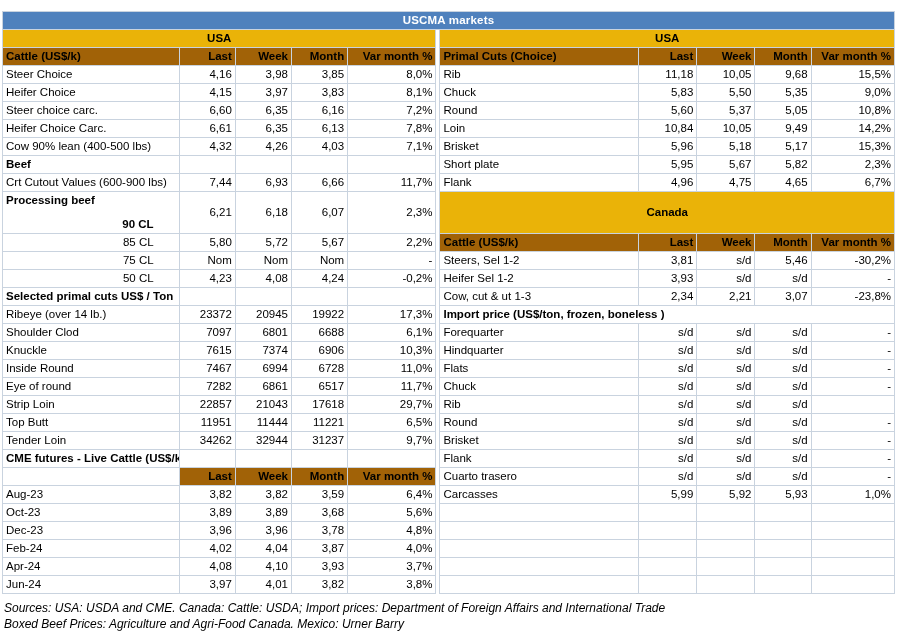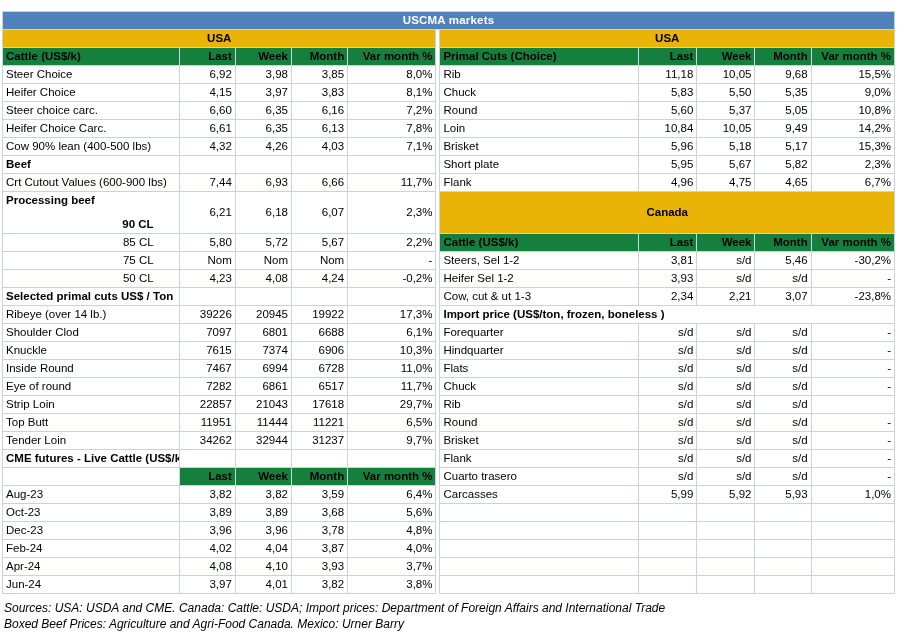--- a/index.html
+++ b/index.html
@@ -38,21 +38,21 @@
     font-weight: bold;
     text-align: center;
     letter-spacing: .2px;
   }
   .band {
     background: #eab308;
     font-weight: bold;
     text-align: center;
   }
   .band-left {
-    background: #15803d;
+    background: #a16207;
     font-weight: bold;
   }
   .num { text-align: right; }
   .bold { font-weight: bold; }
   .spacer { width: 4px; border: none !important; }
   .sources {
     margin: 6px 0 0 2px;
     font-style: italic;
     font-size: 12px;
     line-height: 16px;
@@ -94,21 +94,21 @@
         <td class="spacer"></td>
         <td class="band-left">Primal Cuts (Choice)</td>
         <td class="band-left num">Last</td>
         <td class="band-left num">Week</td>
         <td class="band-left num">Month</td>
         <td class="band-left num">Var month %</td>
       </tr>
 
     <tr>
           <td>Steer Choice</td>
-          <td class="num">6,92</td>
+          <td class="num">4,16</td>
           <td class="num">3,98</td>
           <td class="num">3,85</td>
           <td class="num">8,0%</td>
           <td class="spacer"></td>
           <td>Rib</td>
           <td class="num">11,18</td>
           <td class="num">10,05</td>
           <td class="num">9,68</td>
           <td class="num">15,5%</td>
         </tr>
@@ -246,21 +246,21 @@
           <td></td>
           <td class="spacer"></td>
           <td>Cow, cut &amp; ut 1-3</td>
           <td class="num">2,34</td>
           <td class="num">2,21</td>
           <td class="num">3,07</td>
           <td class="num">-23,8%</td>
         </tr>
         <tr>
           <td>Ribeye (over 14 lb.)</td>
-          <td class="num">39226</td>
+          <td class="num">23372</td>
           <td class="num">20945</td>
           <td class="num">19922</td>
           <td class="num">17,3%</td>
           <td class="spacer"></td>
           <td class="bold" colspan="5">Import price (US$/ton, frozen, boneless )</td>
         </tr>
         <tr>
           <td>Shoulder Clod</td>
           <td class="num">7097</td>
           <td class="num">6801</td>

